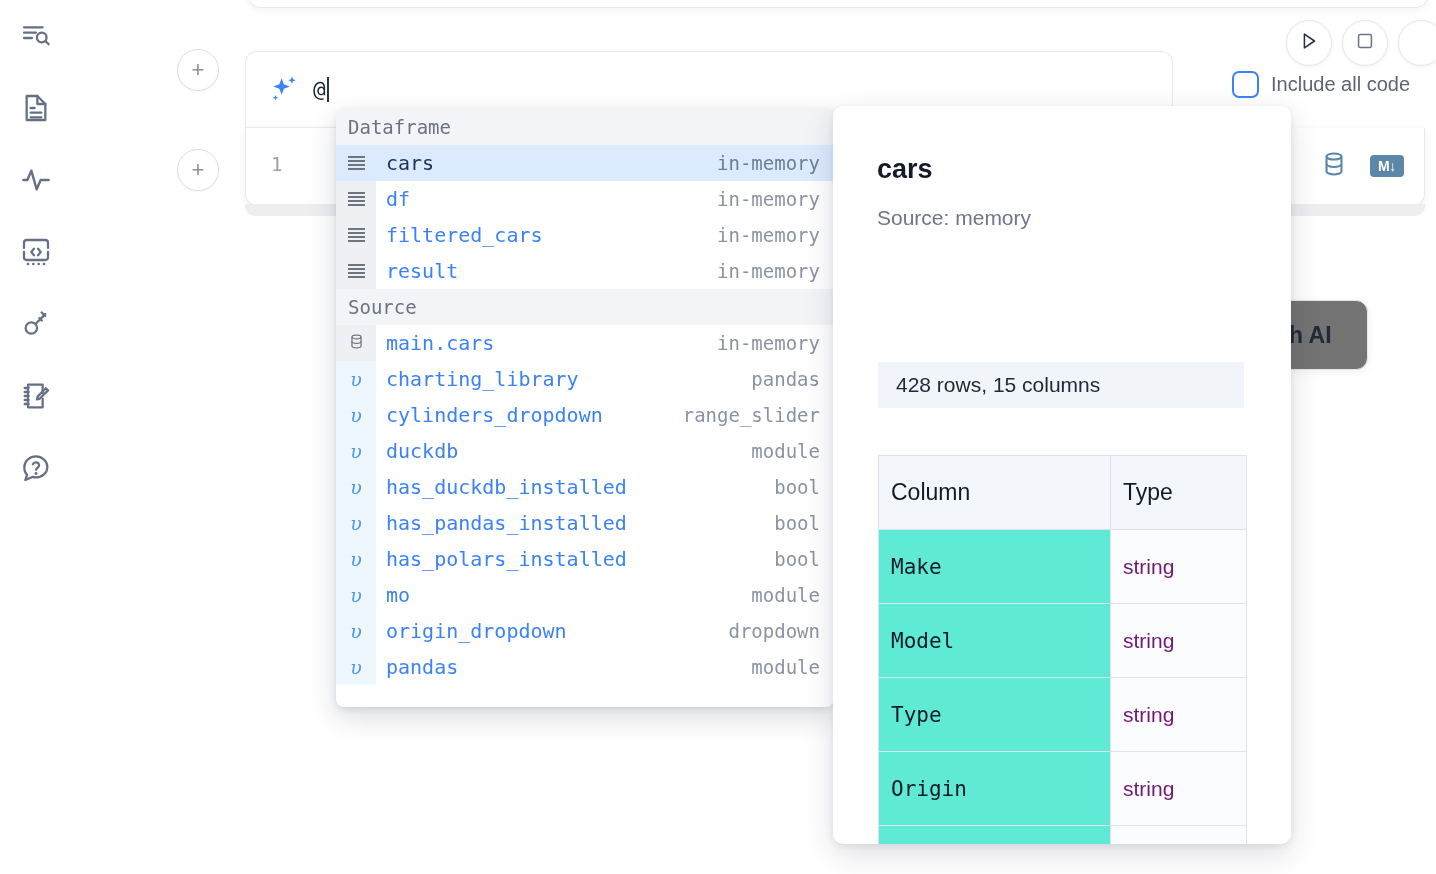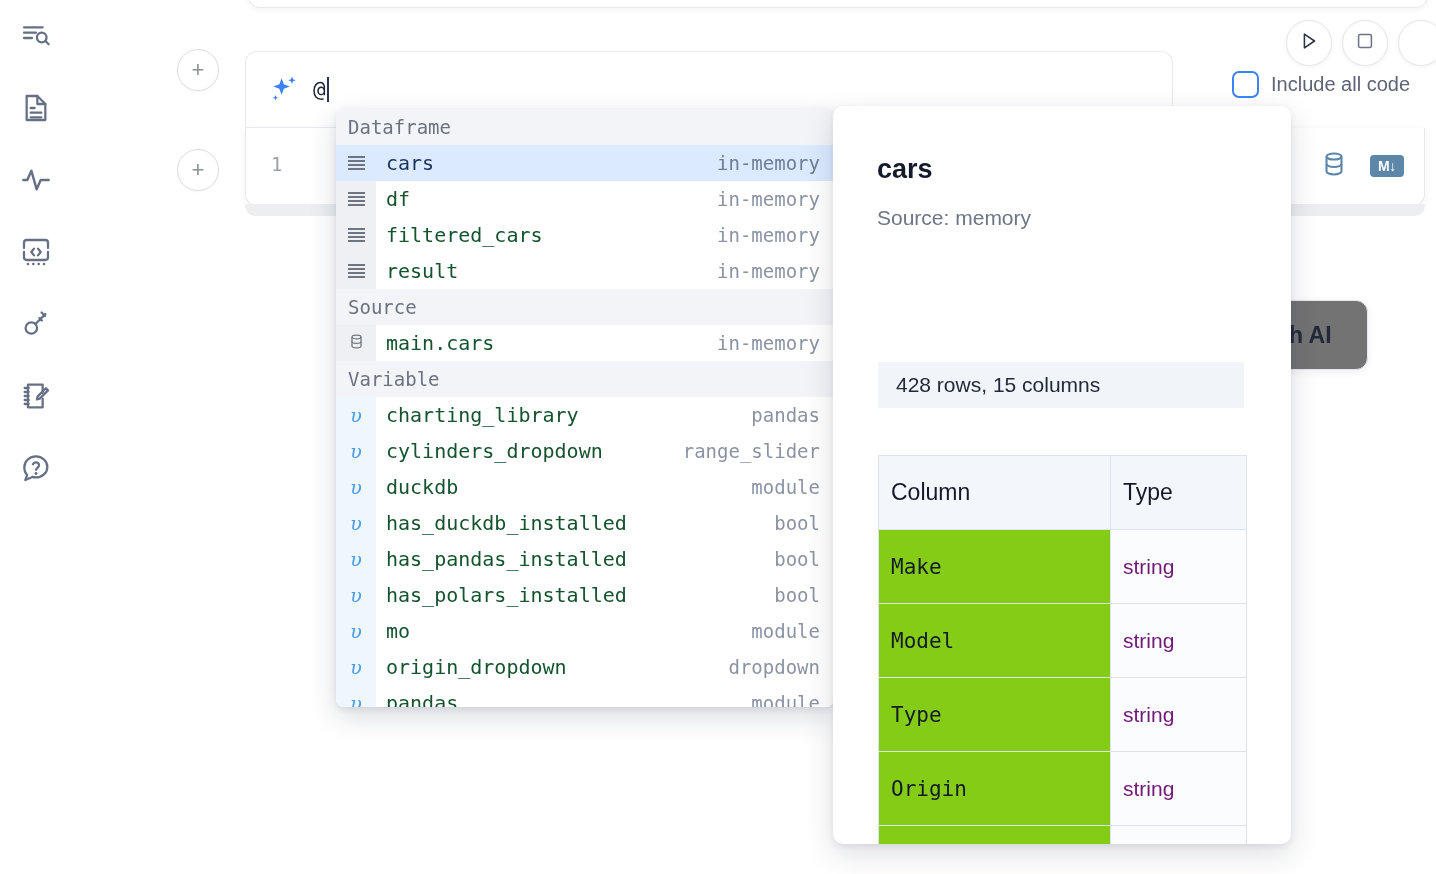--- a/index.html
+++ b/index.html
@@ -133,21 +133,21 @@
     height: 36px; display:flex; align-items:center; background:#ffffff;
     cursor: pointer; position: relative;
   }
   .ac-row .ic {
     width: 40px; height: 36px; flex: 0 0 40px;
     display:flex; align-items:center; justify-content:center;
   }
   .ac-row.df .ic, .ac-row.tbl .ic { background:#eff0f3; }
   .ac-row.var .ic { background:#eef6fe; }
   .ac-row .nm {
-    flex: 1; font-size: 20px; color:#14532d; padding-left: 10px;
+    flex: 1; font-size: 20px; color:#3b82f6; padding-left: 10px;
     white-space: nowrap; overflow: hidden;
   }
   .ac-row.sel .nm { color:#18335e; }
   .ac-row .ty {
     font-size: 19px; color:#8b93a3; padding-right: 14px; white-space: nowrap;
   }
   .ac-row.sel { background:#dbeafe; }
   .ac-row.sel .ic { background:#dbeafe; }
   .ac-row.sel .ty { color:#6f7d96; }
   .ups { color:#4a9ae8; font-size: 19px; font-style: italic; font-family:"DejaVu Serif", serif; }
@@ -178,21 +178,21 @@
     position:absolute; left: 45px; top: 349px; width: 368px;
     border-collapse: collapse; table-layout: fixed;
   }
   .d-table th, .d-table td {
     border: 1px solid #dde3ec; text-align:left; height: 74px;
     padding-left: 12px; vertical-align: middle;
   }
   .d-table th { background:#f3f6fa; font-weight: 400; font-size: 23px; color:#141a28; }
   .d-table td.col {
     font-family:"DejaVu Sans Mono","Liberation Mono", monospace;
-    font-size: 21px; color:#141a28; background:#84cc16;
+    font-size: 21px; color:#141a28; background:#5eead4;
   }
   .d-table td.typ { font-size: 21px; color:#701a75; background:#fbfcfe; }
   .d-table col.c1 { width: 232px; }
   .d-table col.c2 { width: 136px; }
 </style>
 </head>
 <body>
 
 <div class="root">
 
@@ -380,21 +380,20 @@
           <span class="ic">
             <span><svg width="17" height="17" viewBox="0 0 24 24" fill="none" stroke="#6f7580" stroke-width="1.8">
                 <ellipse cx="12" cy="5.6" rx="6.4" ry="2.6"></ellipse>
                 <path d="M5.6 5.6v12.8c0 1.4 2.9 2.6 6.4 2.6s6.4-1.2 6.4-2.6V5.6"></path>
                 <path d="M5.6 12c0 1.4 2.9 2.6 6.4 2.6s6.4-1.2 6.4-2.6"></path>
               </svg></span>
           </span>
           <span class="nm">main.cars</span>
           <span class="ty">in-memory</span>
         </div>
-        <div class="ac-group-label">Variable</div>
         <div class="ac-row var">
           <span class="ic">
             <span class="ups">υ</span>
           </span>
           <span class="nm">charting_library</span>
           <span class="ty">pandas</span>
         </div>
         <div class="ac-row var">
           <span class="ic">
             <span class="ups">υ</span>

